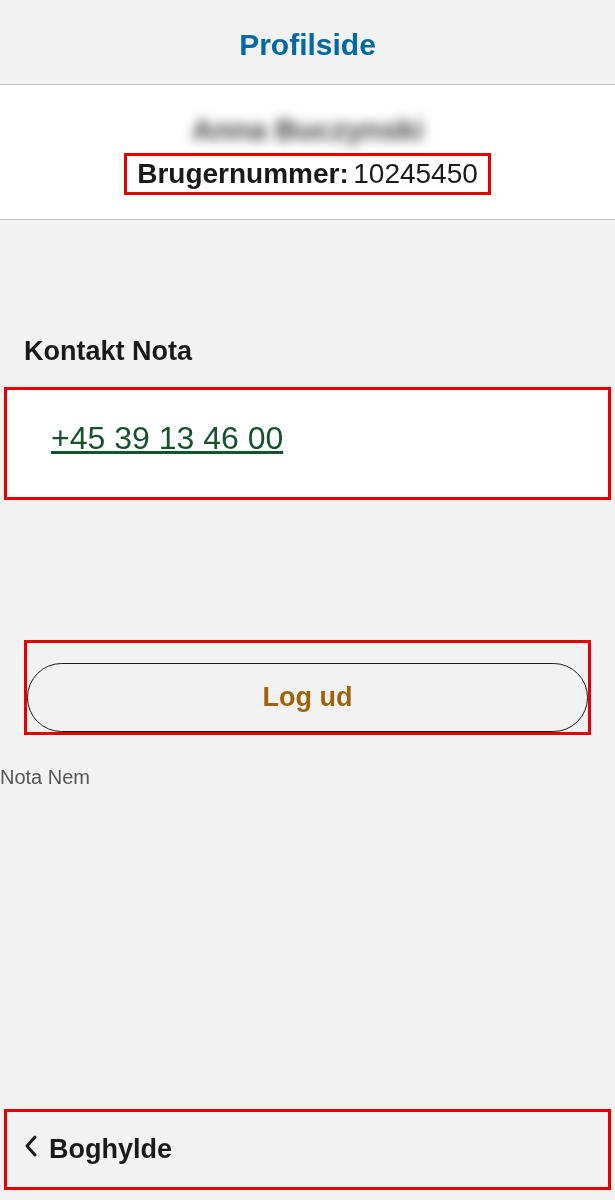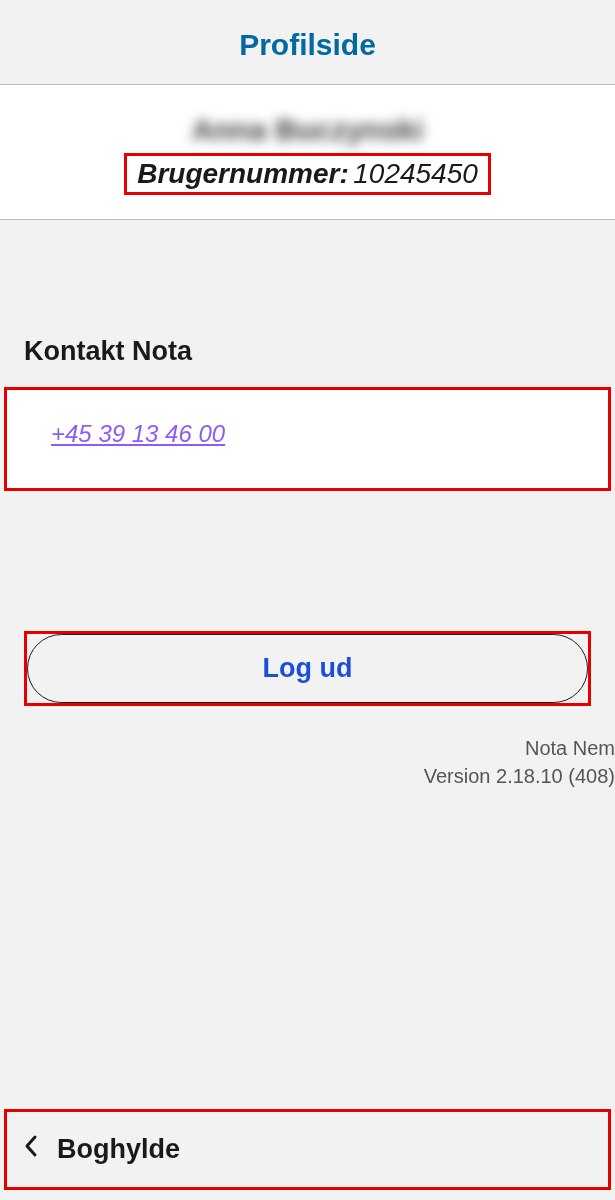--- a/index.html
+++ b/index.html
@@ -33,21 +33,20 @@
       font-weight: 700;
       color: #404040;
       filter: blur(6px);
       display: inline-block;
       margin-bottom: 6px;
     }
     .usernum-box {
       display: inline-block;
       border: 3px solid #e60000;
       padding: 2px 10px;
-      font-style: italic;
     }
     .usernum-label {
       font-size: 28px;
       font-weight: 700;
       color: #1a1a1a;
     }
     .usernum-value {
       font-size: 28px;
       font-weight: 400;
       color: #1a1a1a;
@@ -67,59 +66,59 @@
       background: #fff;
       padding: 30px 22px 40px;
       margin-left: -24px;
       margin-right: -24px;
       width: calc(100% + 48px);
     }
     .phone-box-inner {
        padding-left: 22px;
     }
     .phone-link {
-      font-size: 24px;
-      color: #8b5cf6;
+      font-size: 32px;
+      color: #14532d;
       text-decoration: underline;
       font-weight: 400;
-      font-style: italic;
     }
     .logout-region{
         margin-top:140px;
         border:3px solid #e60000;
         margin-left:24px;
         margin-right:24px;
     }
     .logout-btn {
       width: 100%;
       background: transparent;
       border: 1px solid #1a1a1a;
       border-radius: 40px;
       font-size: 27px;
       font-weight: 700;
-      color: #1d4ed8;
+      color: #a16207;
       padding: 18px 0;
       cursor: pointer;
       font-family: inherit;
+      margin-top: 20px;
     }
     .appinfo {
-      text-align: right;
+      text-align: left;
       margin-top: 28px;
       color: #555;
       font-size: 20px;
       line-height: 1.4;
     }
     .spacer { flex: 1; }
     .footer-row {
       border: 3px solid #e60000;
       margin: 0 4px 10px;
       padding: 22px 16px;
       display: flex;
       align-items: center;
-      gap: 18px;
+      gap: 10px;
     }
     .chev-left {
       font-size: 26px;
       font-weight: 700;
       color: #1a1a1a;
       display:inline-block;
     }
     .footer-label {
       font-size: 27px;
       font-weight: 700;
@@ -152,21 +151,20 @@
     <a href="#" class="phone-link">+45 39 13 46 00</a>
   </div>
 </div>
 
 <div class="logout-region">
   <button class="logout-btn">Log ud</button>
 </div>
 
 <div class="appinfo">
   <div>Nota Nem</div>
-  <div>Version 2.18.10 (408)</div>
 </div>
 
 <div class="spacer"></div>
 
 <div class="footer-row">
   <span class="chev-left">
     <svg width="16" height="24" viewBox="0 0 16 24">
         <path d="M12 3 L4 12 L12 21" stroke="#1a1a1a" stroke-width="3" fill="none" stroke-linecap="round" stroke-linejoin="round"></path>
       </svg>
   </span>

